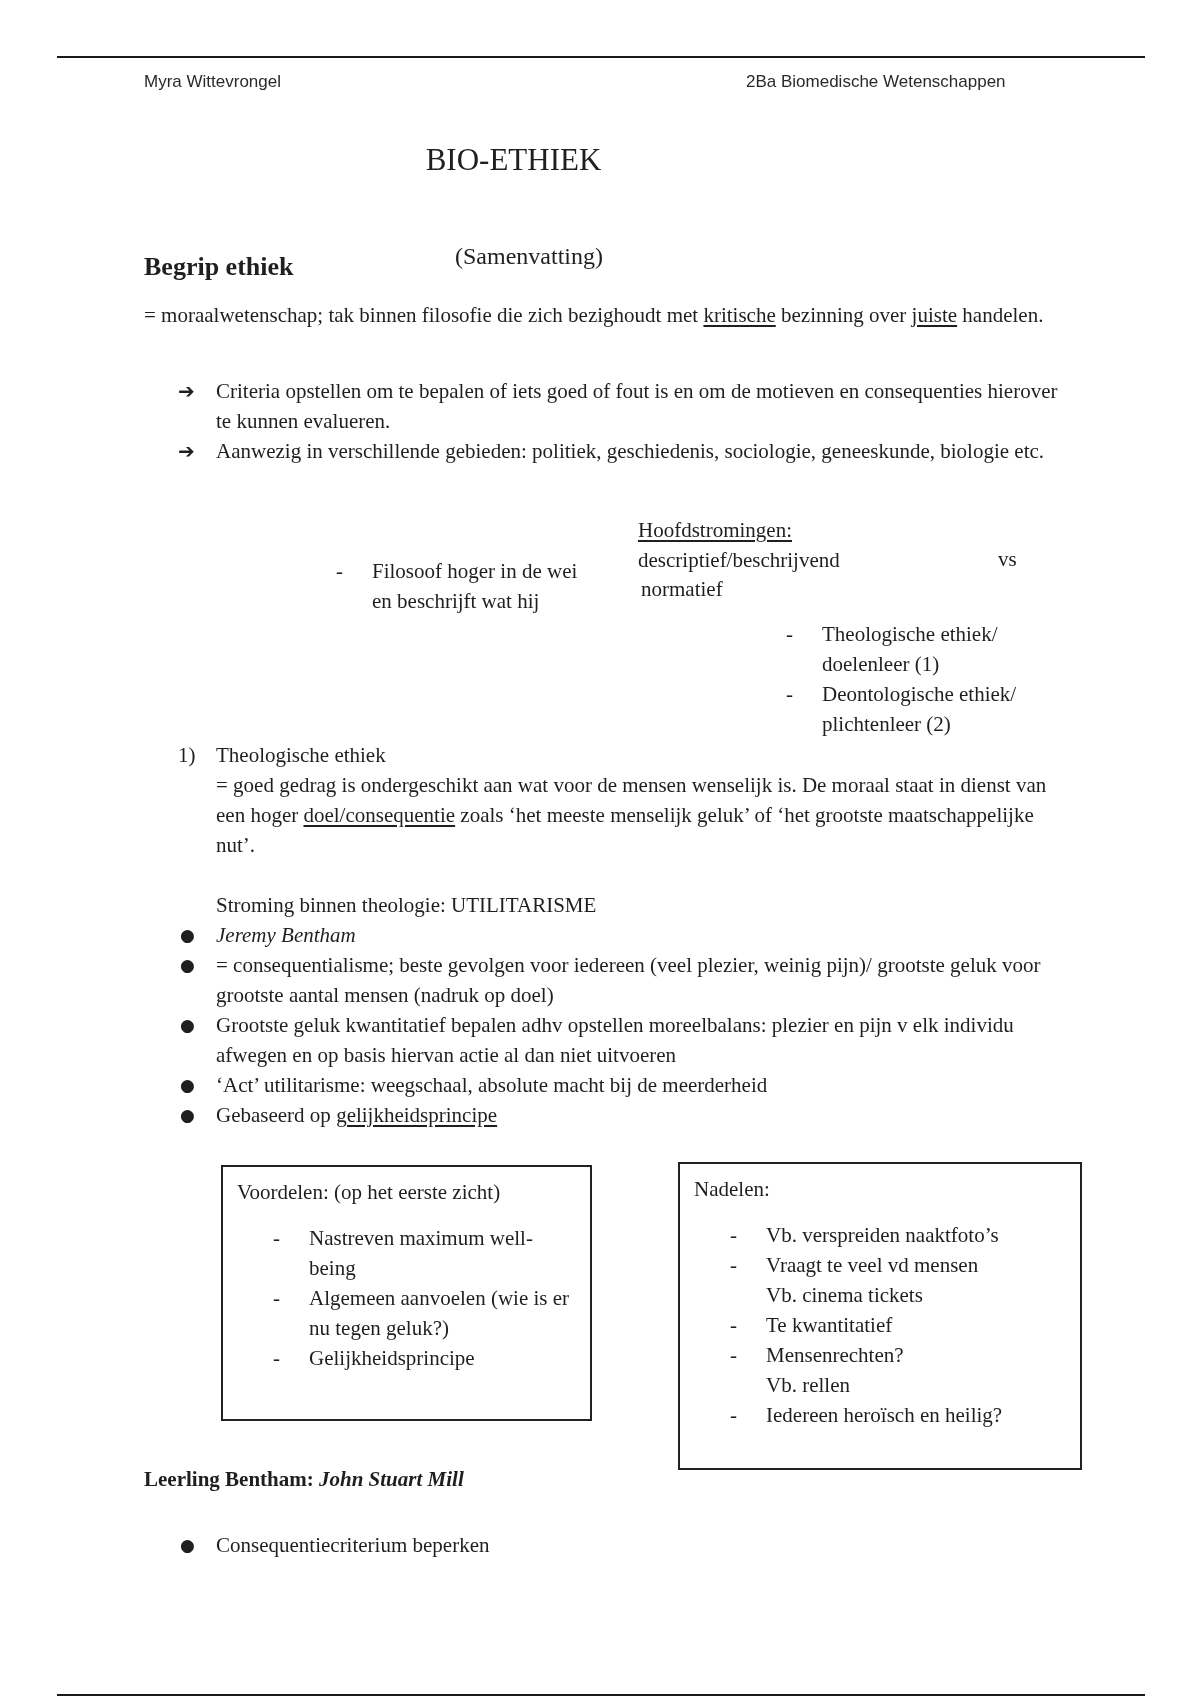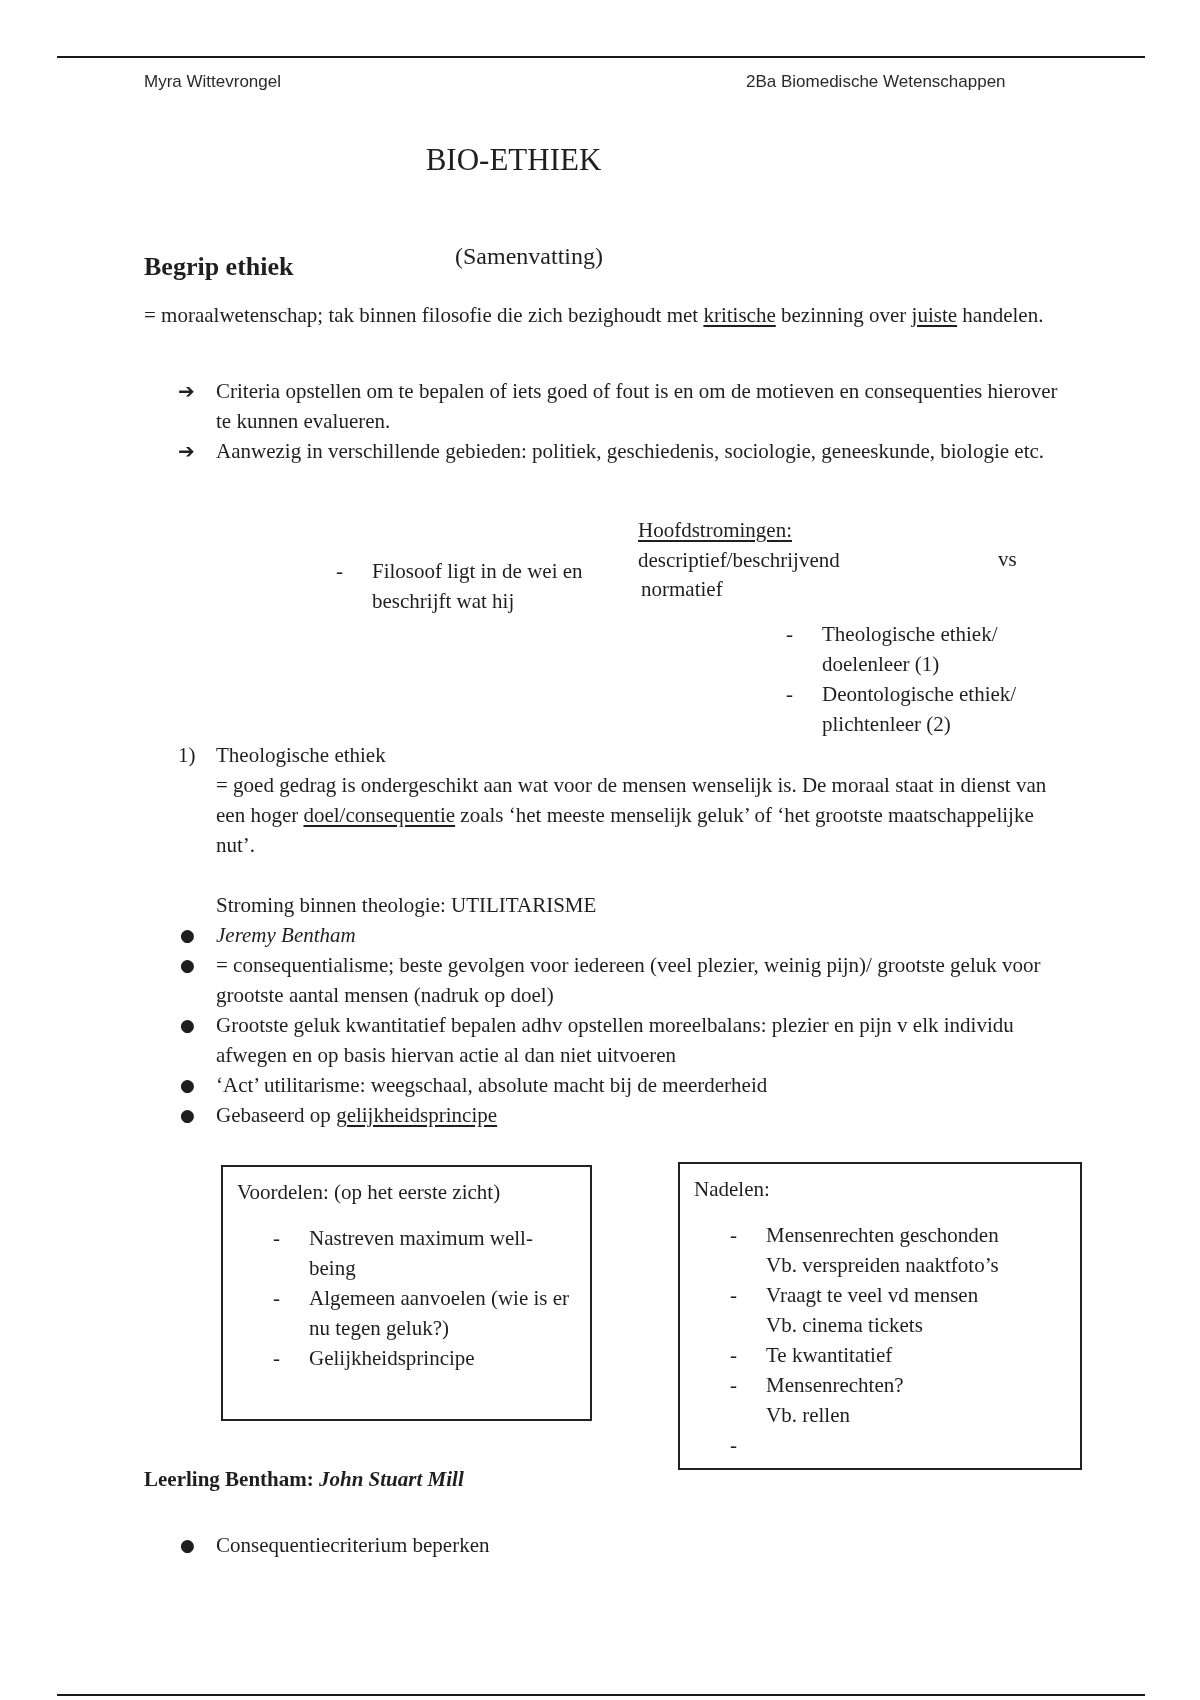--- a/index.html
+++ b/index.html
@@ -65,21 +65,21 @@
   </div>
   <div class="arrow-item">
     <span class="arr">➔</span>
     <span>Aanwezig in verschillende gebieden: politiek, geschiedenis, sociologie, geneeskunde, biologie etc.</span>
   </div>
 </div>
 
 <div class="abs txt filo">
   <div class="dash-item">
     <span class="dash">-</span>
-    <span>Filosoof ligt in de wei en beschrijft wat hij</span>
+    <span>Filosoof hoger in de wei en beschrijft wat hij</span>
   </div>
 </div>
 
 <div class="abs txt hoofd">
   <div><u>Hoofdstromingen:</u></div>
   <div>descriptief/beschrijvend</div>
 </div>
 <div class="abs txt vs">vs</div>
 <div class="abs txt normatief">normatief</div>
 
@@ -140,39 +140,39 @@
   <div class="dash-item">
     <span class="dash">-</span>
     <span>Gelijkheidsprincipe</span>
   </div>
 </div>
 
 <div class="box nadel txt">
   <div class="boxtitle">Nadelen:</div>
   <div class="dash-item">
     <span class="dash">-</span>
-    <div>Mensenrechten geschonden</div>
     <div>Vb. verspreiden naaktfoto’s</div>
   </div>
   <div class="dash-item">
     <span class="dash">-</span>
     <div>Vraagt te veel vd mensen</div>
     <div>Vb. cinema tickets</div>
   </div>
   <div class="dash-item">
     <span class="dash">-</span>
     <div>Te kwantitatief</div>
   </div>
   <div class="dash-item">
     <span class="dash">-</span>
     <div>Mensenrechten?</div>
     <div>Vb. rellen</div>
   </div>
   <div class="dash-item">
     <span class="dash">-</span>
+    <div>Iedereen heroïsch en heilig?</div>
   </div>
 </div>
 
 <div class="abs txt leerling">
   <span>Leerling Bentham: </span><i>John Stuart Mill</i>
 </div>
 
 <div class="abs txt mill-list">
   <div class="bullet-item">
     <span class="dot">●</span>

